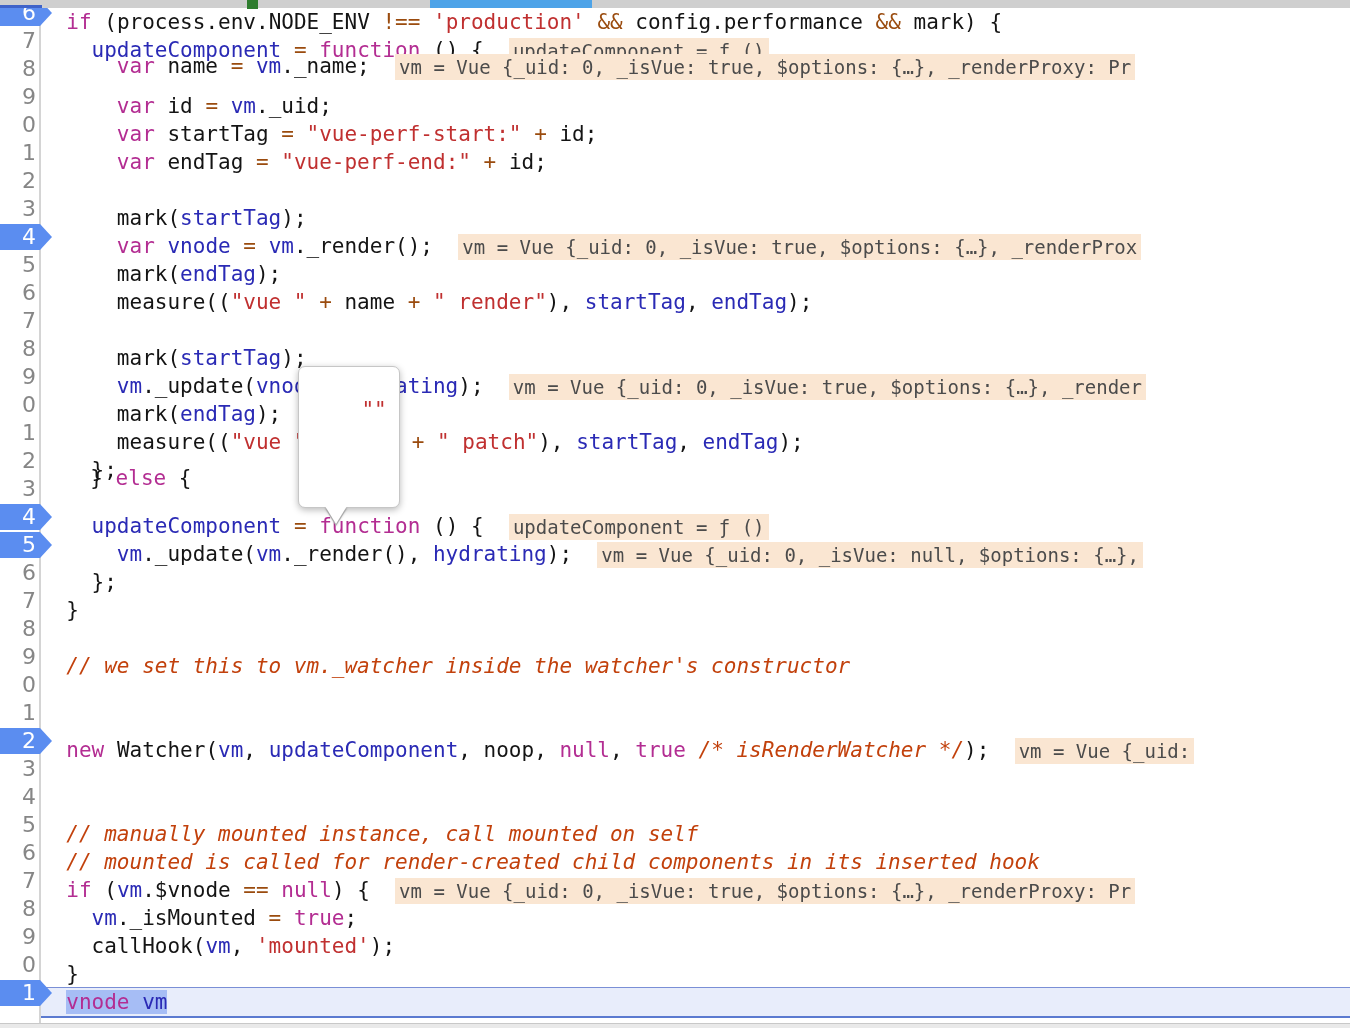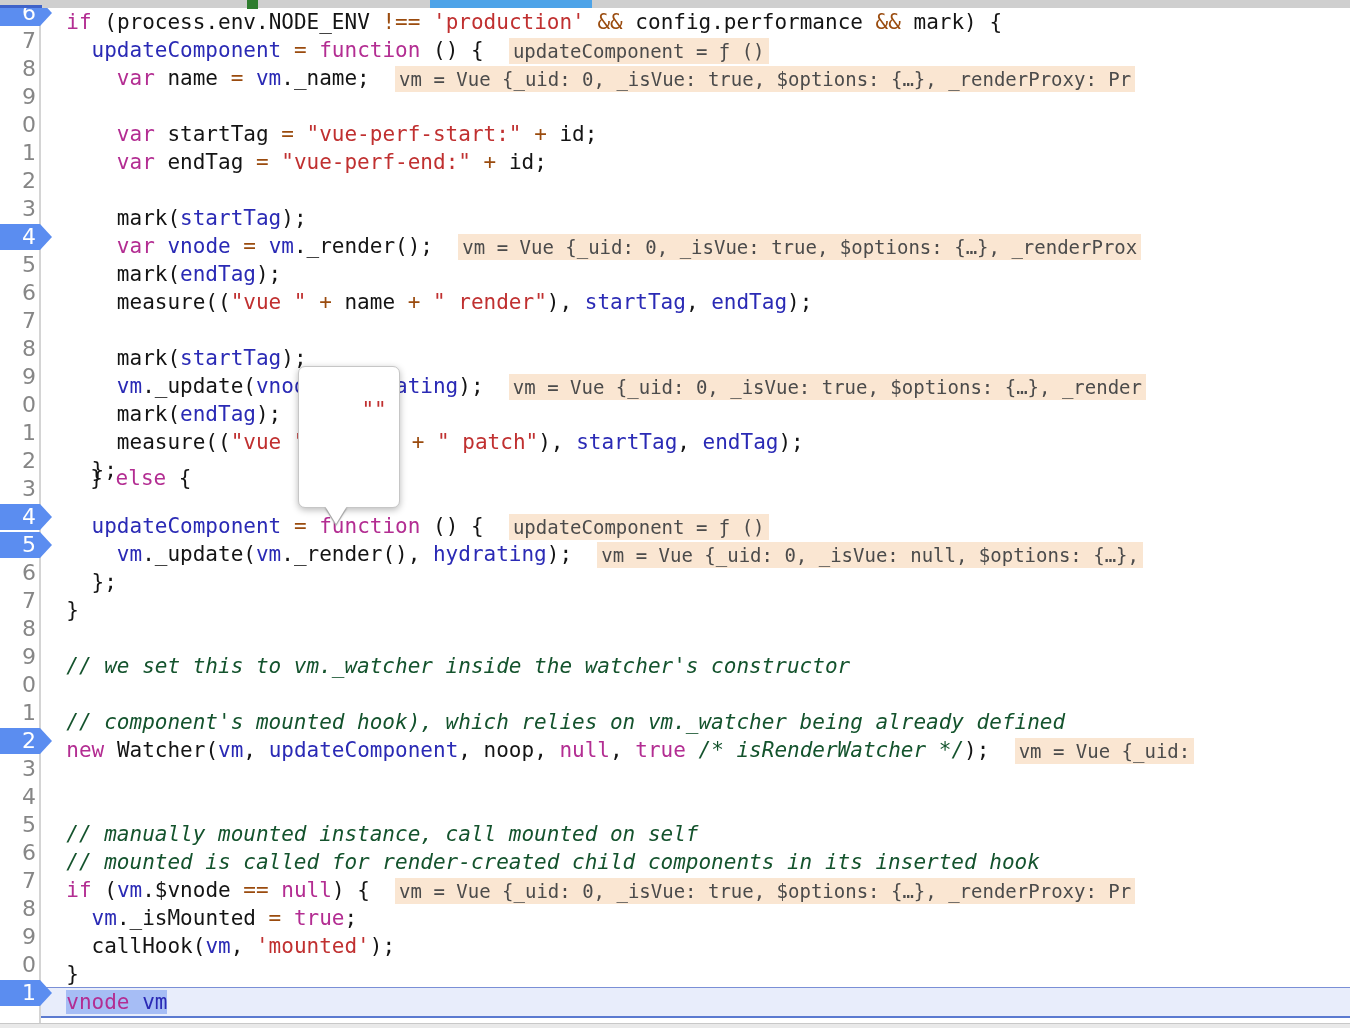--- a/index.html
+++ b/index.html
@@ -77,21 +77,21 @@
   }
   .sel{
     background:#a6bdf5;
   }
 
   
   .kw   {color:#b32d92;}
   .fld  {color:#2a2ab5;}          
   .str  {color:#c03030;}          
   .op   {color:#9a4b0e;}          
-  .cmt  {color:#14532d;font-style:italic;}
+  .cmt  {color:#c2410c;font-style:italic;}
   .plain{color:#141414;}
 
   
   .hint{
     display:inline-block;
     background:#fae6d2;
     color:#4b4b4b;
     padding:0 4px;
     font-family:"DejaVu Sans Mono","Liberation Mono",monospace;
     font-size:19px;
@@ -209,42 +209,42 @@
       <div class="lnum" style="top: 895px;">8</div>
       <div class="lnum" style="top: 923px;">9</div>
       <div class="lnum" style="top: 951px;">0</div>
       <div class="bpmark cur" style="top: 980px;"></div>
       <div class="lnum bp" style="top: 979px;">1</div>
     </div>
 
   <div class="code" id="code">
       <div class="line" style="top: 8px;"><span class="plain">  </span><span class="kw">if</span><span class="plain"> (</span><span class="plain">process</span><span class="plain">.</span><span class="plain">env</span><span class="plain">.</span><span class="plain">NODE_ENV </span><span class="op">!==</span><span class="plain"> </span><span class="str">'production'</span><span class="plain"> </span><span class="op">&amp;&amp;</span><span class="plain"> config.performance </span><span class="op">&amp;&amp;</span><span class="plain"> mark) {</span></div>
       <div class="line" style="top: 36px;"><span class="plain">    </span><span class="fld">updateComponent</span><span class="plain"> </span><span class="op">=</span><span class="plain"> </span><span class="kw">function</span><span class="plain"> () {</span><span class="plain">  </span><span class="hint">updateComponent = ƒ ()</span></div>
-      <div class="line" style="top: 64px;"><span class="plain">      </span><span class="kw">var</span><span class="plain"> name </span><span class="op">=</span><span class="plain"> </span><span class="fld">vm</span><span class="plain">._name;</span><span class="plain">  </span><span class="hint">vm = Vue {_uid: 0, _isVue: true, $options: {…}, _renderProxy: Pr</span></div>
+      <div class="line" style="top: 52px;"><span class="plain">      </span><span class="kw">var</span><span class="plain"> name </span><span class="op">=</span><span class="plain"> </span><span class="fld">vm</span><span class="plain">._name;</span><span class="plain">  </span><span class="hint">vm = Vue {_uid: 0, _isVue: true, $options: {…}, _renderProxy: Pr</span></div>
+      <div class="line" style="top: 92px;"><span class="plain">      </span><span class="kw">var</span><span class="plain"> id </span><span class="op">=</span><span class="plain"> </span><span class="fld">vm</span><span class="plain">._uid;</span></div>
       <div class="line" style="top: 120px;"><span class="plain">      </span><span class="kw">var</span><span class="plain"> startTag </span><span class="op">=</span><span class="plain"> </span><span class="str">"vue-perf-start:"</span><span class="plain"> </span><span class="op">+</span><span class="plain"> id;</span></div>
       <div class="line" style="top: 148px;"><span class="plain">      </span><span class="kw">var</span><span class="plain"> endTag </span><span class="op">=</span><span class="plain"> </span><span class="str">"vue-perf-end:"</span><span class="plain"> </span><span class="op">+</span><span class="plain"> id;</span></div>
       <div class="line" style="top: 176px;"></div>
       <div class="line" style="top: 204px;"><span class="plain">      </span><span class="plain">mark(</span><span class="fld">startTag</span><span class="plain">);</span></div>
       <div class="line" style="top: 232px;"><span class="plain">      </span><span class="kw">var</span><span class="plain"> </span><span class="fld">vnode</span><span class="plain"> </span><span class="op">=</span><span class="plain"> </span><span class="fld">vm</span><span class="plain">._render();</span><span class="plain">  </span><span class="hint">vm = Vue {_uid: 0, _isVue: true, $options: {…}, _renderProx</span></div>
       <div class="line" style="top: 260px;"><span class="plain">      </span><span class="plain">mark(</span><span class="fld">endTag</span><span class="plain">);</span></div>
       <div class="line" style="top: 288px;"><span class="plain">      </span><span class="plain">measure((</span><span class="str">"vue "</span><span class="plain"> </span><span class="op">+</span><span class="plain"> name </span><span class="op">+</span><span class="plain"> </span><span class="str">" render"</span><span class="plain">), </span><span class="fld">startTag</span><span class="plain">, </span><span class="fld">endTag</span><span class="plain">);</span></div>
       <div class="line" style="top: 316px;"></div>
       <div class="line" style="top: 344px;"><span class="plain">      </span><span class="plain">mark(</span><span class="fld">startTag</span><span class="plain">);</span></div>
       <div class="line" style="top: 372px;"><span class="plain">      </span><span class="fld">vm</span><span class="plain">._update(</span><span class="fld">vnode</span><span class="plain">, </span><span class="fld">hydrating</span><span class="plain">);</span><span class="plain">  </span><span class="hint">vm = Vue {_uid: 0, _isVue: true, $options: {…}, _render</span></div>
       <div class="line" style="top: 400px;"><span class="plain">      </span><span class="plain">mark(</span><span class="fld">endTag</span><span class="plain">);</span></div>
       <div class="line" style="top: 428px;"><span class="plain">      </span><span class="plain">measure((</span><span class="str">"vue "</span><span class="plain"> </span><span class="op">+</span><span class="plain"> </span><span class="evaltok">name</span><span class="plain"> </span><span class="op">+</span><span class="plain"> </span><span class="str">" patch"</span><span class="plain">), </span><span class="fld">startTag</span><span class="plain">, </span><span class="fld">endTag</span><span class="plain">);</span></div>
       <div class="line" style="top: 456px;"><span class="plain">    </span><span class="plain">};</span></div>
       <div class="line" style="top: 464px; padding-left: 24px;"><span class="plain">  </span><span class="plain">} </span><span class="kw">else</span><span class="plain"> {</span></div>
       <div class="line" style="top: 512px;"><span class="plain">    </span><span class="fld">updateComponent</span><span class="plain"> </span><span class="op">=</span><span class="plain"> </span><span class="kw">function</span><span class="plain"> () {</span><span class="plain">  </span><span class="hint">updateComponent = ƒ ()</span></div>
       <div class="line" style="top: 540px;"><span class="plain">      </span><span class="fld">vm</span><span class="plain">._update(</span><span class="fld">vm</span><span class="plain">._render(), </span><span class="fld">hydrating</span><span class="plain">);</span><span class="plain">  </span><span class="hint">vm = Vue {_uid: 0, _isVue: null, $options: {…},</span></div>
       <div class="line" style="top: 568px;"><span class="plain">    </span><span class="plain">};</span></div>
       <div class="line" style="top: 596px;"><span class="plain">  </span><span class="plain">}</span></div>
       <div class="line" style="top: 624px;"></div>
       <div class="line" style="top: 652px;"><span class="plain">  </span><span class="cmt">// we set this to vm._watcher inside the watcher's constructor</span></div>
-      <div class="line" style="top: 708px;"><span class="plain">  </span><span class="cmt">// component's mounted hook), which relies on vm._watcher being already defined</span></div>
       <div class="line" style="top: 736px;"><span class="plain">  </span><span class="kw">new</span><span class="plain"> Watcher(</span><span class="fld">vm</span><span class="plain">, </span><span class="fld">updateComponent</span><span class="plain">, noop, </span><span class="kw">null</span><span class="plain">, </span><span class="kw">true</span><span class="plain"> </span><span class="cmt">/* isRenderWatcher */</span><span class="plain">);</span><span class="plain">  </span><span class="hint">vm = Vue {_uid:</span></div>
       <div class="line" style="top: 792px;"></div>
       <div class="line" style="top: 848px;"><span class="plain">  </span><span class="cmt">// mounted is called for render-created child components in its inserted hook</span></div>
       <div class="line" style="top: 820px;"><span class="plain">  </span><span class="cmt">// manually mounted instance, call mounted on self</span></div>
       <div class="line" style="top: 876px;"><span class="plain">  </span><span class="kw">if</span><span class="plain"> (</span><span class="fld">vm</span><span class="plain">.$vnode </span><span class="op">==</span><span class="plain"> </span><span class="kw">null</span><span class="plain">) {</span><span class="plain">  </span><span class="hint">vm = Vue {_uid: 0, _isVue: true, $options: {…}, _renderProxy: Pr</span></div>
       <div class="line" style="top: 904px;"><span class="plain">    </span><span class="fld">vm</span><span class="plain">._isMounted </span><span class="op">=</span><span class="plain"> </span><span class="kw">true</span><span class="plain">;</span></div>
       <div class="line" style="top: 932px;"><span class="plain">    </span><span class="plain">callHook(</span><span class="fld">vm</span><span class="plain">, </span><span class="str">'mounted'</span><span class="plain">);</span></div>
       <div class="line" style="top: 960px;"><span class="plain">  </span><span class="plain">}</span></div>
       <div class="line" style="top: 988px;"><span class="plain">  </span><span class="sel"><span class="kw">vnode</span><span class="plain"> </span><span class="fld">vm</span></span></div>
     </div>

